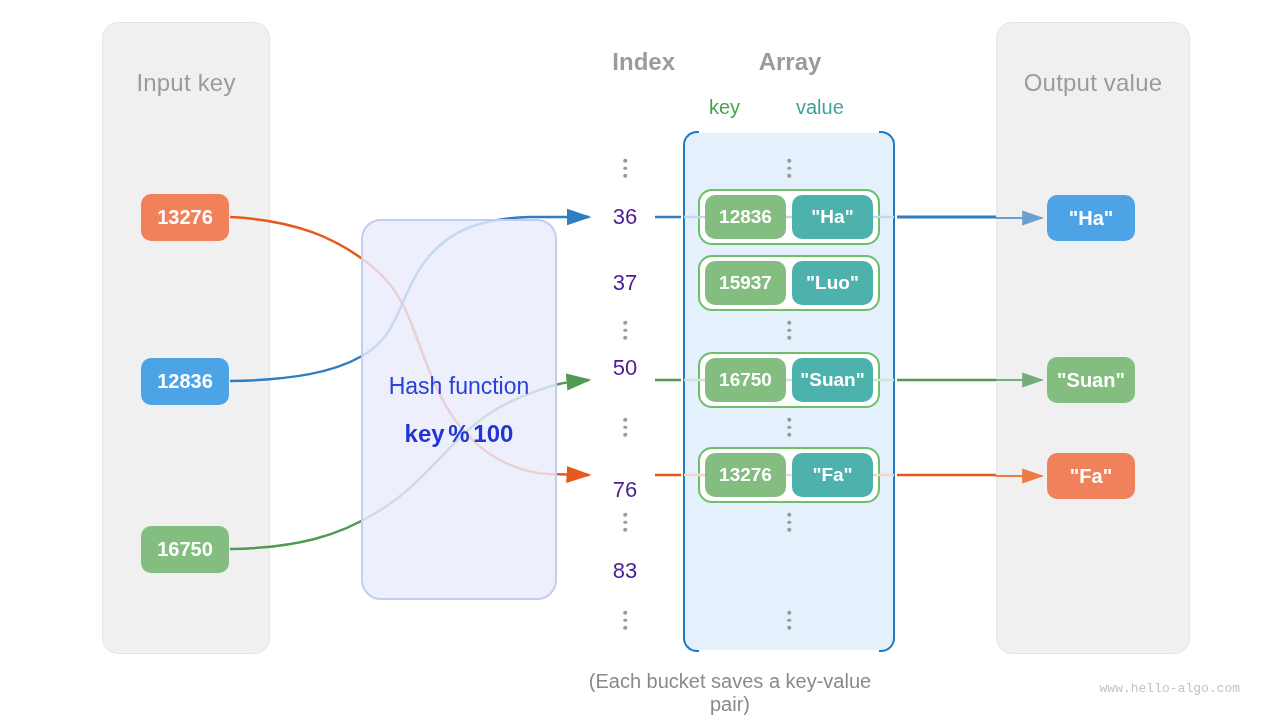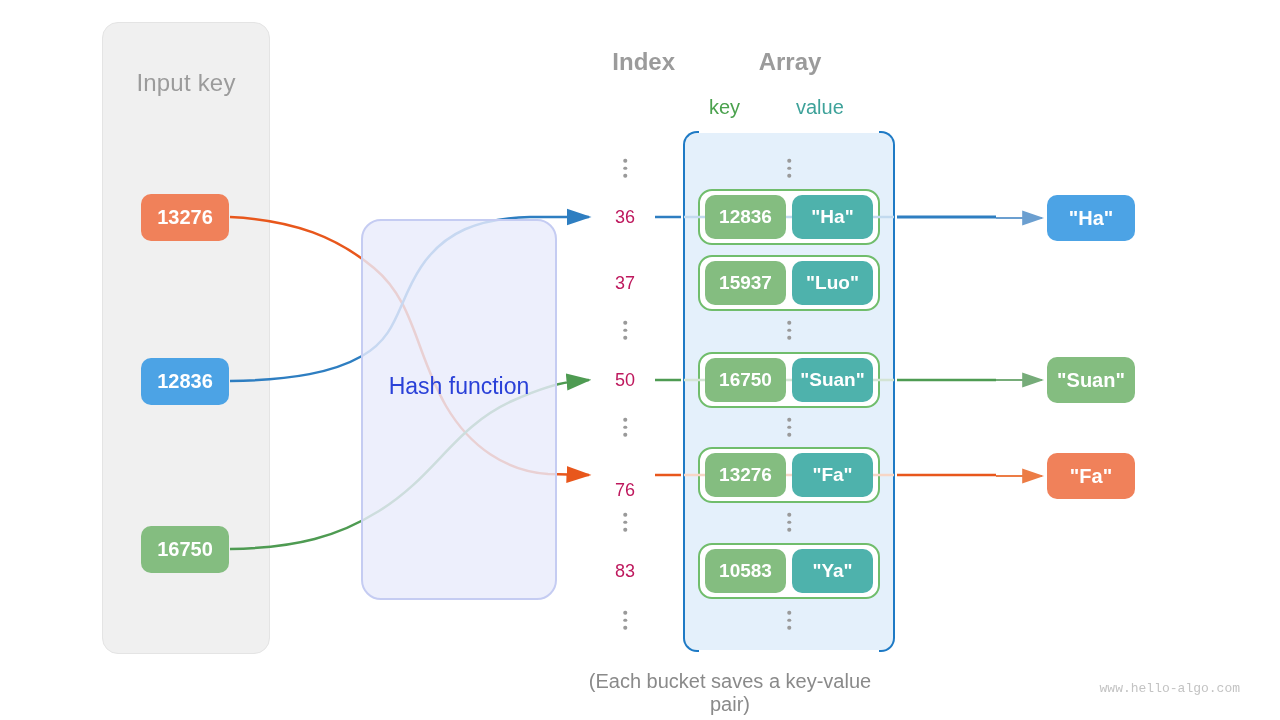--- a/index.html
+++ b/index.html
@@ -30,21 +30,21 @@
   .c-green{background:#84BD80;}
   
   .hashbox{position:absolute;left:361px;top:191px;width:196px;height:381px;
     background:rgba(233,236,251,0.82);border:2px solid #C5CCF2;border-radius:20px;
     z-index:2;box-sizing:border-box;margin-top:28px;}
   .hash-title{position:absolute;left:0;top:152px;width:100%;text-align:center;
     font-size:23px;color:#2A41D8;}
   .hash-formula{position:absolute;left:0;top:199px;width:100%;text-align:center;
     font-size:24px;font-weight:bold;color:#2234D4;word-spacing:-3px;}
   
-  .idx{position:absolute;left:595px;width:60px;text-align:center;font-size:18px;color:#be185d;
+  .idx{position:absolute;left:595px;width:60px;text-align:center;font-size:22px;color:#4c1d95;
     transform:translateY(-50%);}
   
   .vdots{position:absolute;display:flex;flex-direction:column;gap:4px;
     transform:translate(-50%,-50%);}
   .vdots i{width:3.5px;height:3.5px;border-radius:50%;background:#9A9A9A;display:block;}
   
   .array-fill{position:absolute;left:685px;top:133px;width:208px;height:517px;
     background:#E4F0FB;border-radius:12px;}
   .bracket{position:absolute;top:131px;height:521px;width:16px;box-sizing:border-box;
     border:2.5px solid #1E7AC5;}
@@ -71,20 +71,23 @@
 
 <div class="stage">
 
   <div class="panel panel-left">
     <div class="panel-title">Input key</div>
   </div>
   <div class="chip chip-in c-orange" style="top:194px;">13276</div>
   <div class="chip chip-in c-blue" style="top:358px;">12836</div>
   <div class="chip chip-in c-green" style="top:526px;">16750</div>
 
+  <div class="panel panel-right">
+    <div class="panel-title">Output value</div>
+  </div>
   <div class="chip chip-out c-blue" style="top:195px;">"Ha"</div>
   <div class="chip chip-out c-green" style="top:357px;">"Suan"</div>
   <div class="chip chip-out c-orange" style="top:453px;">"Fa"</div>
 
   <div class="col-header hdr-index">Index</div>
   <div class="col-header hdr-array">Array</div>
   <div class="kv-header hdr-key">key</div>
   <div class="kv-header hdr-value">value</div>
 
   <div class="vdots" style="left:625px;top:168px;">
@@ -92,21 +95,21 @@
       <i></i>
       <i></i>
     </div>
   <div class="idx" style="top:217px;">36</div>
   <div class="idx" style="top:283px;">37</div>
   <div class="vdots" style="left:625px;top:330px;">
       <i></i>
       <i></i>
       <i></i>
     </div>
-  <div class="idx" style="top:380px;">50</div>
+  <div class="idx" style="top:368px;">50</div>
   <div class="vdots" style="left:625px;top:427px;">
       <i></i>
       <i></i>
       <i></i>
     </div>
   <div class="idx" style="top:490px;">76</div>
   <div class="vdots" style="left:625px;top:522px;">
       <i></i>
       <i></i>
       <i></i>
@@ -151,24 +154,20 @@
     </div>
   <div class="pair" style="top:447px;">
     <div class="kbox">13276</div>
     <div class="vbox">"Fa"</div>
   </div>
   <div class="vdots" style="left:789px;top:522px;">
       <i></i>
       <i></i>
       <i></i>
     </div>
-  <div class="pair" style="top:543px;">
-    <div class="kbox">10583</div>
-    <div class="vbox">"Ya"</div>
-  </div>
   <div class="vdots" style="left:789px;top:620px;">
       <i></i>
       <i></i>
       <i></i>
     </div>
 
   <svg class="flows" width="1280" height="720" viewBox="0 0 1280 720">
     <defs>
       <marker id="ab" viewBox="0 0 10 8" refX="9" refY="4" markerWidth="10" markerHeight="8" orient="auto">
         <polygon points="0,0.6 10,4 0,7.4" fill="#2E7EC1"></polygon>
@@ -205,18 +204,19 @@
     <path d="M 897 217 L 996 217" stroke="#2E7EC1" stroke-width="2.8" fill="none"></path>
     <path d="M 996 218 L 1042 218" stroke="#6B9FD0" stroke-width="2.2" fill="none" marker-end="url(#ab2)"></path>
     <path d="M 897 380 L 996 380" stroke="#4E9B52" stroke-width="2.5" fill="none"></path>
     <path d="M 996 380 L 1042 380" stroke="#76AC79" stroke-width="2.2" fill="none" marker-end="url(#ag2)"></path>
     <path d="M 897 475 L 996 475" stroke="#E8571C" stroke-width="2.5" fill="none"></path>
     <path d="M 996 476 L 1042 476" stroke="#EC7C45" stroke-width="2.2" fill="none" marker-end="url(#ao2)"></path>
   </svg>
 
   <div class="hashbox">
     <div class="hash-title">Hash function</div>
+    <div class="hash-formula">key % 100</div>
   </div>
 
   <div class="caption">(Each bucket saves a key-value pair)</div>
   <div class="watermark">www.hello-algo.com</div>
 
 </div>
 
 </body></html>

